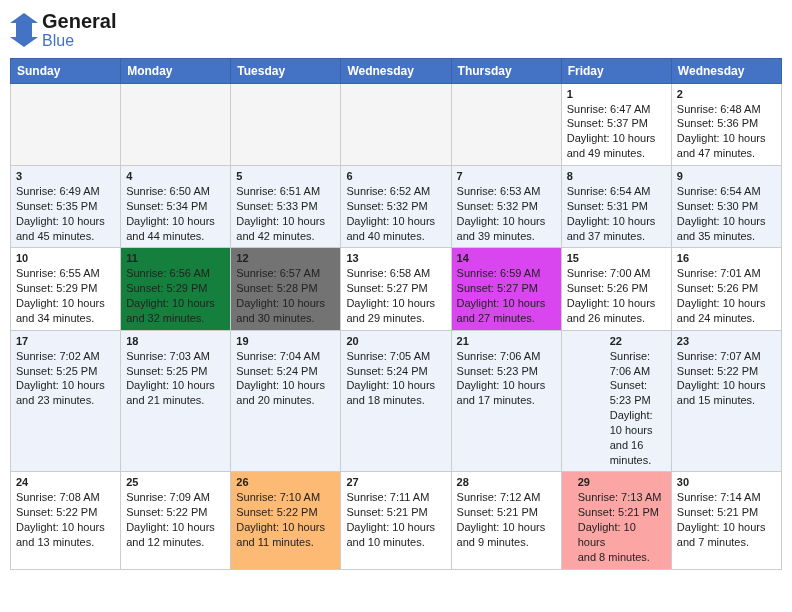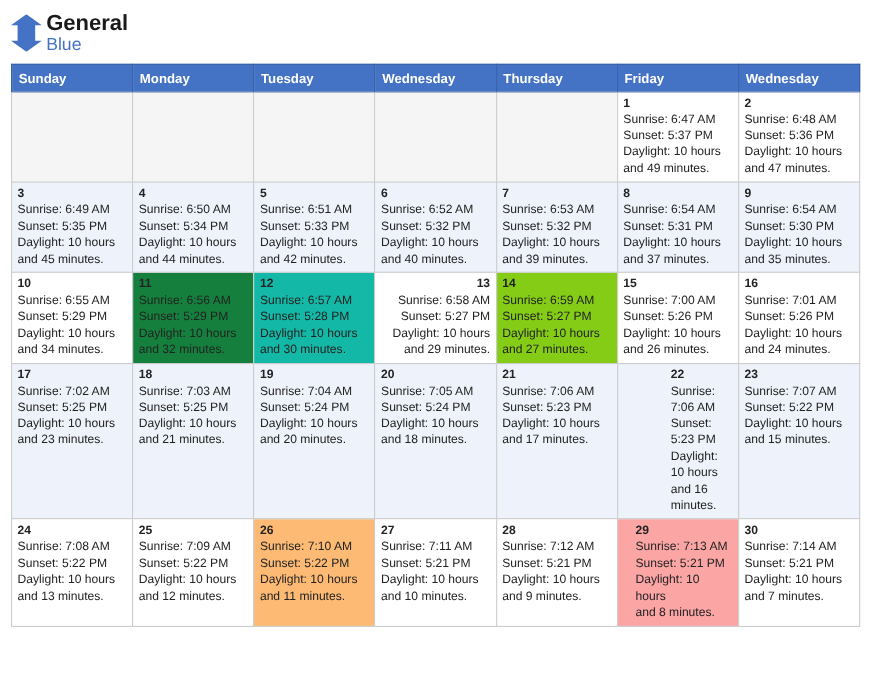--- a/index.html
+++ b/index.html
@@ -192,35 +192,35 @@
 Daylight: 10 hours
 and 34 minutes.</div>
         </td>
         <td style="background: #15803d;">
           <span class="day-num">11</span>
           <div class="day-info" style="white-space: pre-line;">Sunrise: 6:56 AM
 Sunset: 5:29 PM
 Daylight: 10 hours
 and 32 minutes.</div>
         </td>
-        <td style="background: #14b8a6;">
+        <td style="background: #737373;">
           <span class="day-num">12</span>
           <div class="day-info" style="white-space: pre-line;">Sunrise: 6:57 AM
 Sunset: 5:28 PM
 Daylight: 10 hours
 and 30 minutes.</div>
         </td>
-        <td style="background: rgb(255, 255, 255); text-align: right;">
+        <td style="background: rgb(255, 255, 255);">
           <span class="day-num">13</span>
           <div class="day-info" style="white-space: pre-line;">Sunrise: 6:58 AM
 Sunset: 5:27 PM
 Daylight: 10 hours
 and 29 minutes.</div>
         </td>
-        <td style="background: #84cc16;">
+        <td style="background: #d946ef;">
           <span class="day-num">14</span>
           <div class="day-info" style="white-space: pre-line;">Sunrise: 6:59 AM
 Sunset: 5:27 PM
 Daylight: 10 hours
 and 27 minutes.</div>
         </td>
         <td style="background: rgb(255, 255, 255);">
           <span class="day-num">15</span>
           <div class="day-info" style="white-space: pre-line;">Sunrise: 7:00 AM
 Sunset: 5:26 PM

